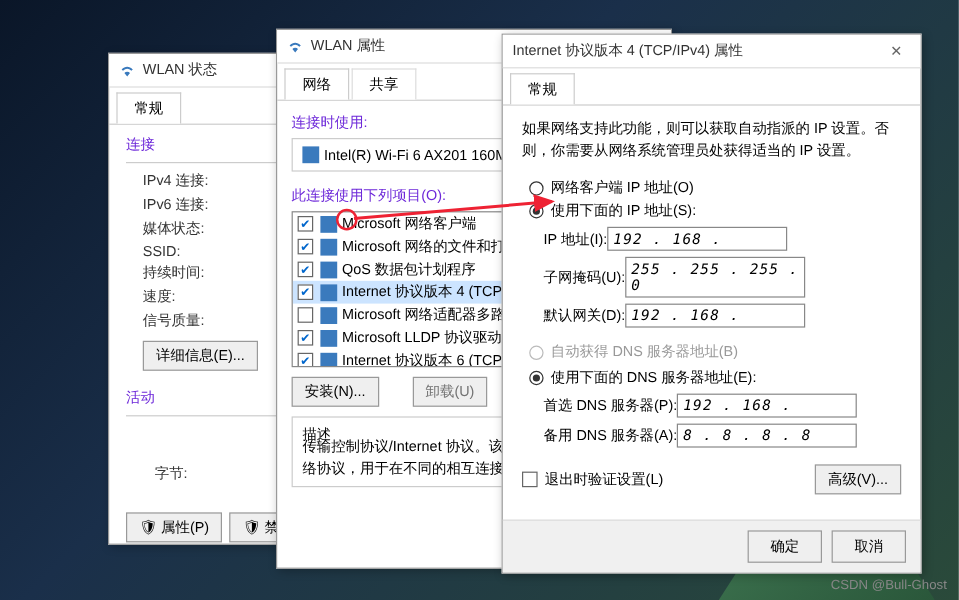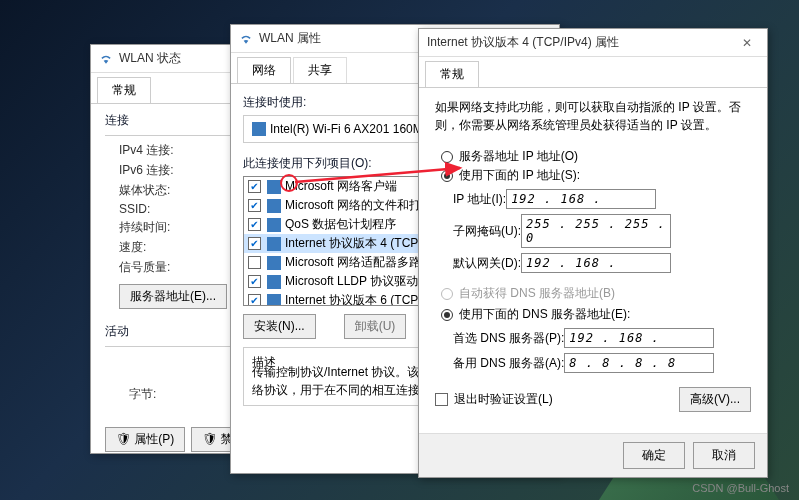--- a/index.html
+++ b/index.html
@@ -7,21 +7,21 @@
 .bg-tent { position: absolute; bottom: 0; right: 20px; width: 180px; height: 140px; background: linear-gradient(135deg, #4a8a5a 0%, #2a5a3a 100%); clip-path: polygon(50% 0%, 0% 100%, 100% 100%); opacity: 0.8; }
 .watermark { position: absolute; bottom: 6px; right: 10px; color: #888; font-size: 11px; }
 .window { position: absolute; background: #fff; border: 1px solid #999; box-shadow: 2px 2px 8px rgba(0,0,0,0.3); }
 .titlebar { height: 28px; border-bottom: 1px solid #ddd; display: flex; align-items: center; padding: 0 8px; background: #fff; }
 .titlebar .icon { width: 14px; height: 14px; margin-right: 6px; }
 .titlebar .title { flex: 1; color: #333; font-size: 12px; }
 .titlebar .close { width: 24px; text-align: center; color: #666; cursor: pointer; }
 .tabs { display: flex; border-bottom: 1px solid #ccc; padding: 4px 6px 0 6px; }
 .tab { padding: 4px 14px; border: 1px solid #ccc; border-bottom: none; background: #fff; margin-right: 2px; cursor: pointer; }
 .body { padding: 10px 12px; }
-.label { color: #0f172a; margin-bottom: 4px; }
+.label { color: #6d28d9; margin-bottom: 4px; }
 .row { display: flex; align-items: center; margin-bottom: 2px; }
 .btn { padding: 3px 10px; border: 1px solid #999; background: #efefef; cursor: pointer; display: inline-block; }
 .checkbox { width: 13px; height: 13px; border: 1px solid #666; background: #fff; margin-right: 6px; display: inline-flex; align-items: center; justify-content: center; font-size: 10px; color: #0066cc; }
 .radio { width: 12px; height: 12px; border: 1px solid #333; border-radius: 50%; margin-right: 6px; display: inline-flex; align-items: center; justify-content: center; }
 .radio.checked::after { content: ''; width: 6px; height: 6px; background: #333; border-radius: 50%; }
 .ipfield { border: 1px solid #888; padding: 2px 4px; width: 150px; font-family: monospace; font-size: 12px; letter-spacing: 1px; background: #fff; font-style: italic; }
 .item-icon { width: 14px; height: 14px; background: #3a7abd; display: inline-block; margin-right: 4px; vertical-align: middle; }
 
 
 #w1 { left: 90px; top: 44px; width: 280px; height: 410px; }
@@ -82,21 +82,21 @@
           <span>持续时间:</span>
         </div>
       <div class="status-row">
           <span>速度:</span>
         </div>
       <div class="status-row">
           <span>信号质量:</span>
         </div>
     </div>
     <div style="padding-left:14px;margin-top:8px">
-      <span class="btn">服务器地址(E)...</span>
+      <span class="btn">详细信息(E)...</span>
     </div>
     <div class="label" style="margin-top:14px">活动</div>
     <div class="sep"></div>
     <div style="text-align:right;padding-right:6px">已发送</div>
     <div class="status-row" style="padding:0 6px 0 24px;margin-top:16px">
       <span>字节:</span>
       <span>15,045</span>
     </div>
     <div style="margin-top:24px;display:flex;gap:6px">
       <span class="btn"><span style="margin-right:3px">🛡</span><span>属性(P)</span></span>
@@ -177,21 +177,21 @@
     <span class="close">✕</span>
   </div>
   <div class="tabs">
     <div class="tab">常规</div>
   </div>
   <div class="body">
     <div style="line-height:1.5;margin-bottom:14px">如果网络支持此功能，则可以获取自动指派的 IP 设置。否则，你需要从网络系统管理员处获得适当的 IP 设置。</div>
 
     <div class="row" style="margin-left:6px">
       <span class="radio"></span>
-      <span>服务器地址 IP 地址(O)</span>
+      <span>网络客户端 IP 地址(O)</span>
     </div>
     <div class="row" style="margin-left:6px;margin-top:0">
       <span class="radio checked"></span>
       <span>使用下面的 IP 地址(S):</span>
     </div>
     <div class="iprow">
       <span>IP 地址(I):</span>
       <span class="ipfield">192 . 168 .</span>
     </div>
     <div class="iprow">

